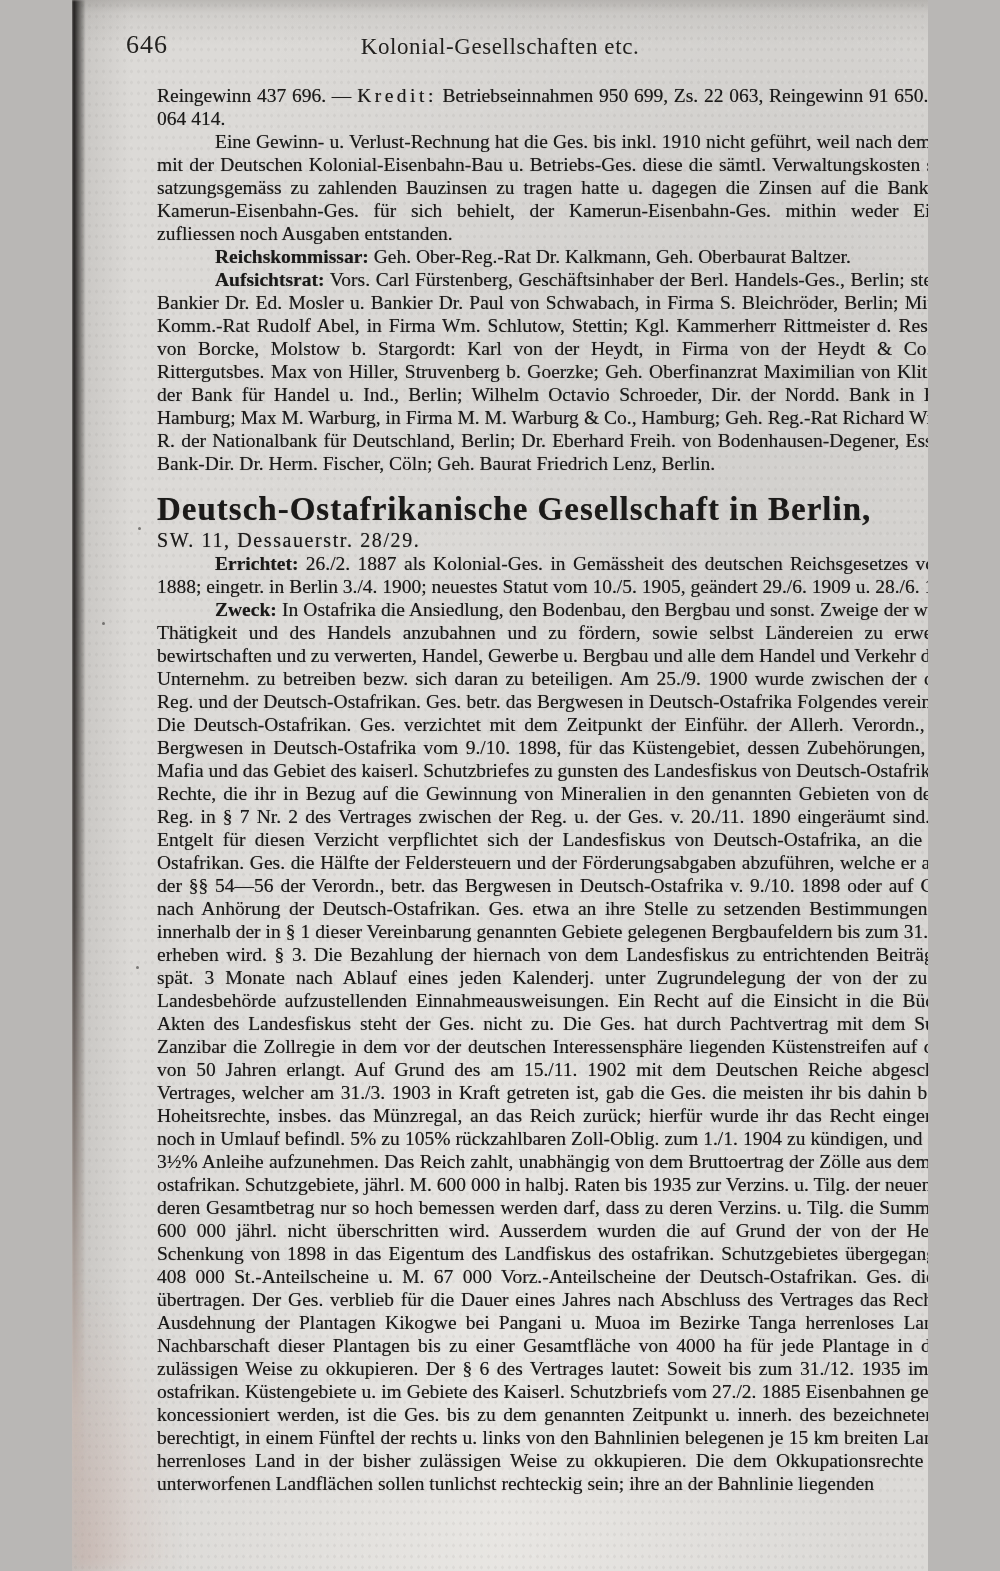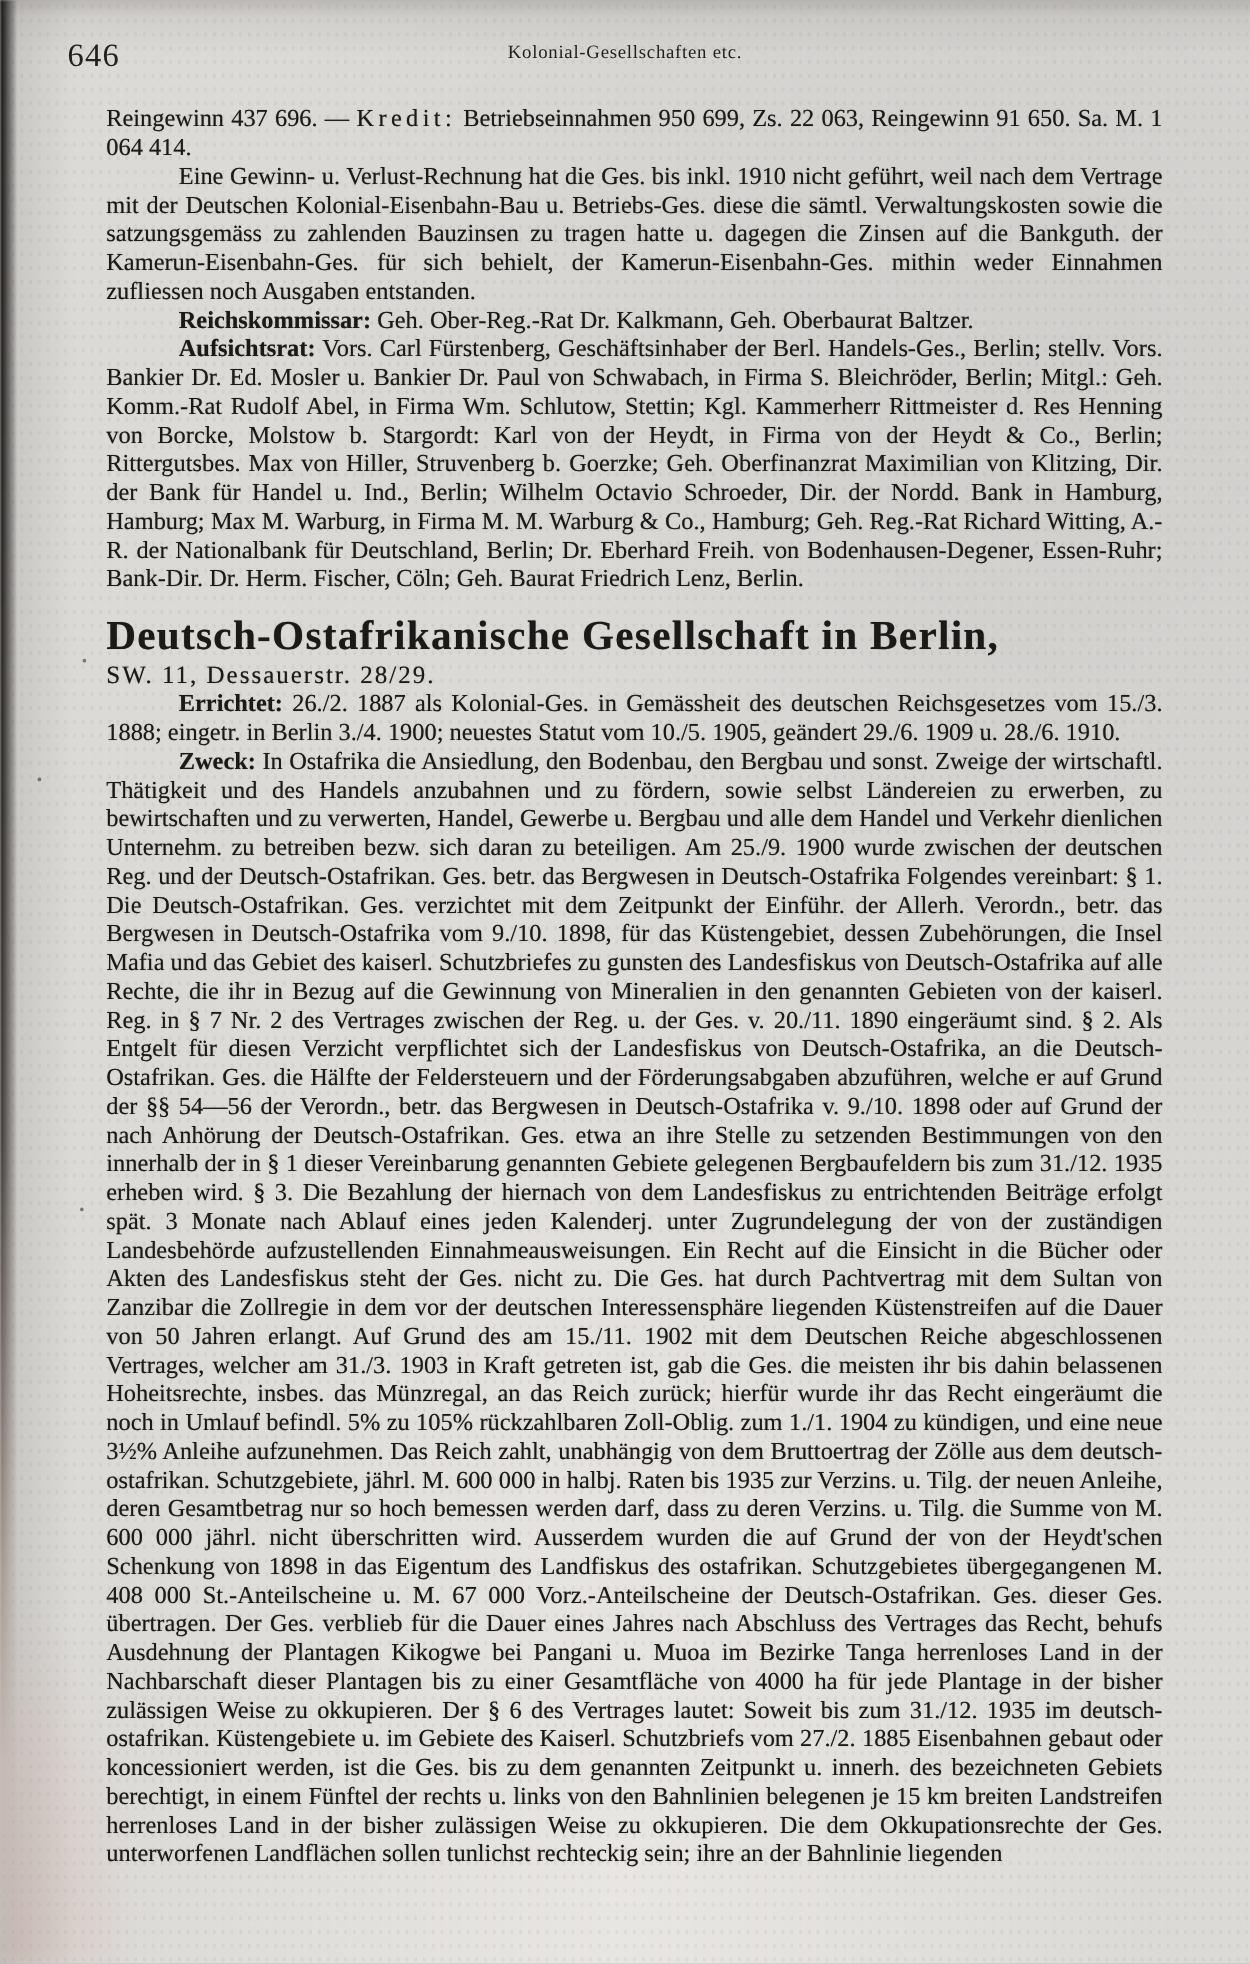--- a/index.html
+++ b/index.html
@@ -1,18 +1,18 @@
 <!DOCTYPE html>
 <html lang="de"><head>
 <meta charset="utf-8">
 <style>
   html,body{margin:0;padding:0;background:#b9b7b5;}
   .page{
     position:relative;
-    width:1000px;height:1571px;
+    width:856px;height:1571px;
     margin:0 auto;
     overflow:hidden;
     background-color:#dcdad7;
     background-image:
       linear-gradient(180deg, rgba(110,106,102,0.30) 0px, rgba(110,106,102,0.10) 14px, rgba(0,0,0,0) 46px),
       linear-gradient(90deg, rgba(90,86,82,0.18) 0px, rgba(0,0,0,0) 60px),
       radial-gradient(rgba(0,0,0,0.045) 1px, transparent 1.4px),
       radial-gradient(rgba(255,255,255,0.06) 1px, transparent 1.4px),
       radial-gradient(ellipse at 85% 20%, rgba(0,0,0,0.05), transparent 55%),
       radial-gradient(ellipse at 50% 95%, rgba(255,252,248,0.35), transparent 60%);
@@ -32,21 +32,21 @@
     background:radial-gradient(ellipse at 0% 100%, rgba(196,158,148,0.38), transparent 70%);
     filter:blur(8px);
   }
   .speck{position:absolute;background:rgba(40,38,36,0.55);border-radius:50%;}
   .speck.s1{left:66px;top:527px;width:3px;height:3px;}
   .speck.s2{left:30px;top:622px;width:3px;height:3px;}
   .speck.s3{left:64px;top:966px;width:3px;height:3px;}
 
   header{position:absolute;top:30px;left:0;width:100%;height:40px;}
   .pageno{position:absolute;left:54px;top:0;font-size:26px;letter-spacing:1px;color:#22211f;}
-  .runtitle{position:absolute;left:0;top:4px;width:100%;text-align:center;font-size:15px;letter-spacing:0.6px;color:#22211f;}
+  .runtitle{position:absolute;left:0;top:4px;width:100%;text-align:center;font-size:23px;letter-spacing:0.6px;color:#22211f;}
 
   .textcol{
     position:absolute;left:85px;top:84px;width:845px;
     font-size:19.5px;line-height:23px;
     text-align:justify;
     text-shadow:0 0 0.7px rgba(20,18,16,0.55);
     hyphens:auto;-webkit-hyphens:auto;
   }
   .textcol p{margin:0;}
   .textcol p.ind{text-indent:58px;}

